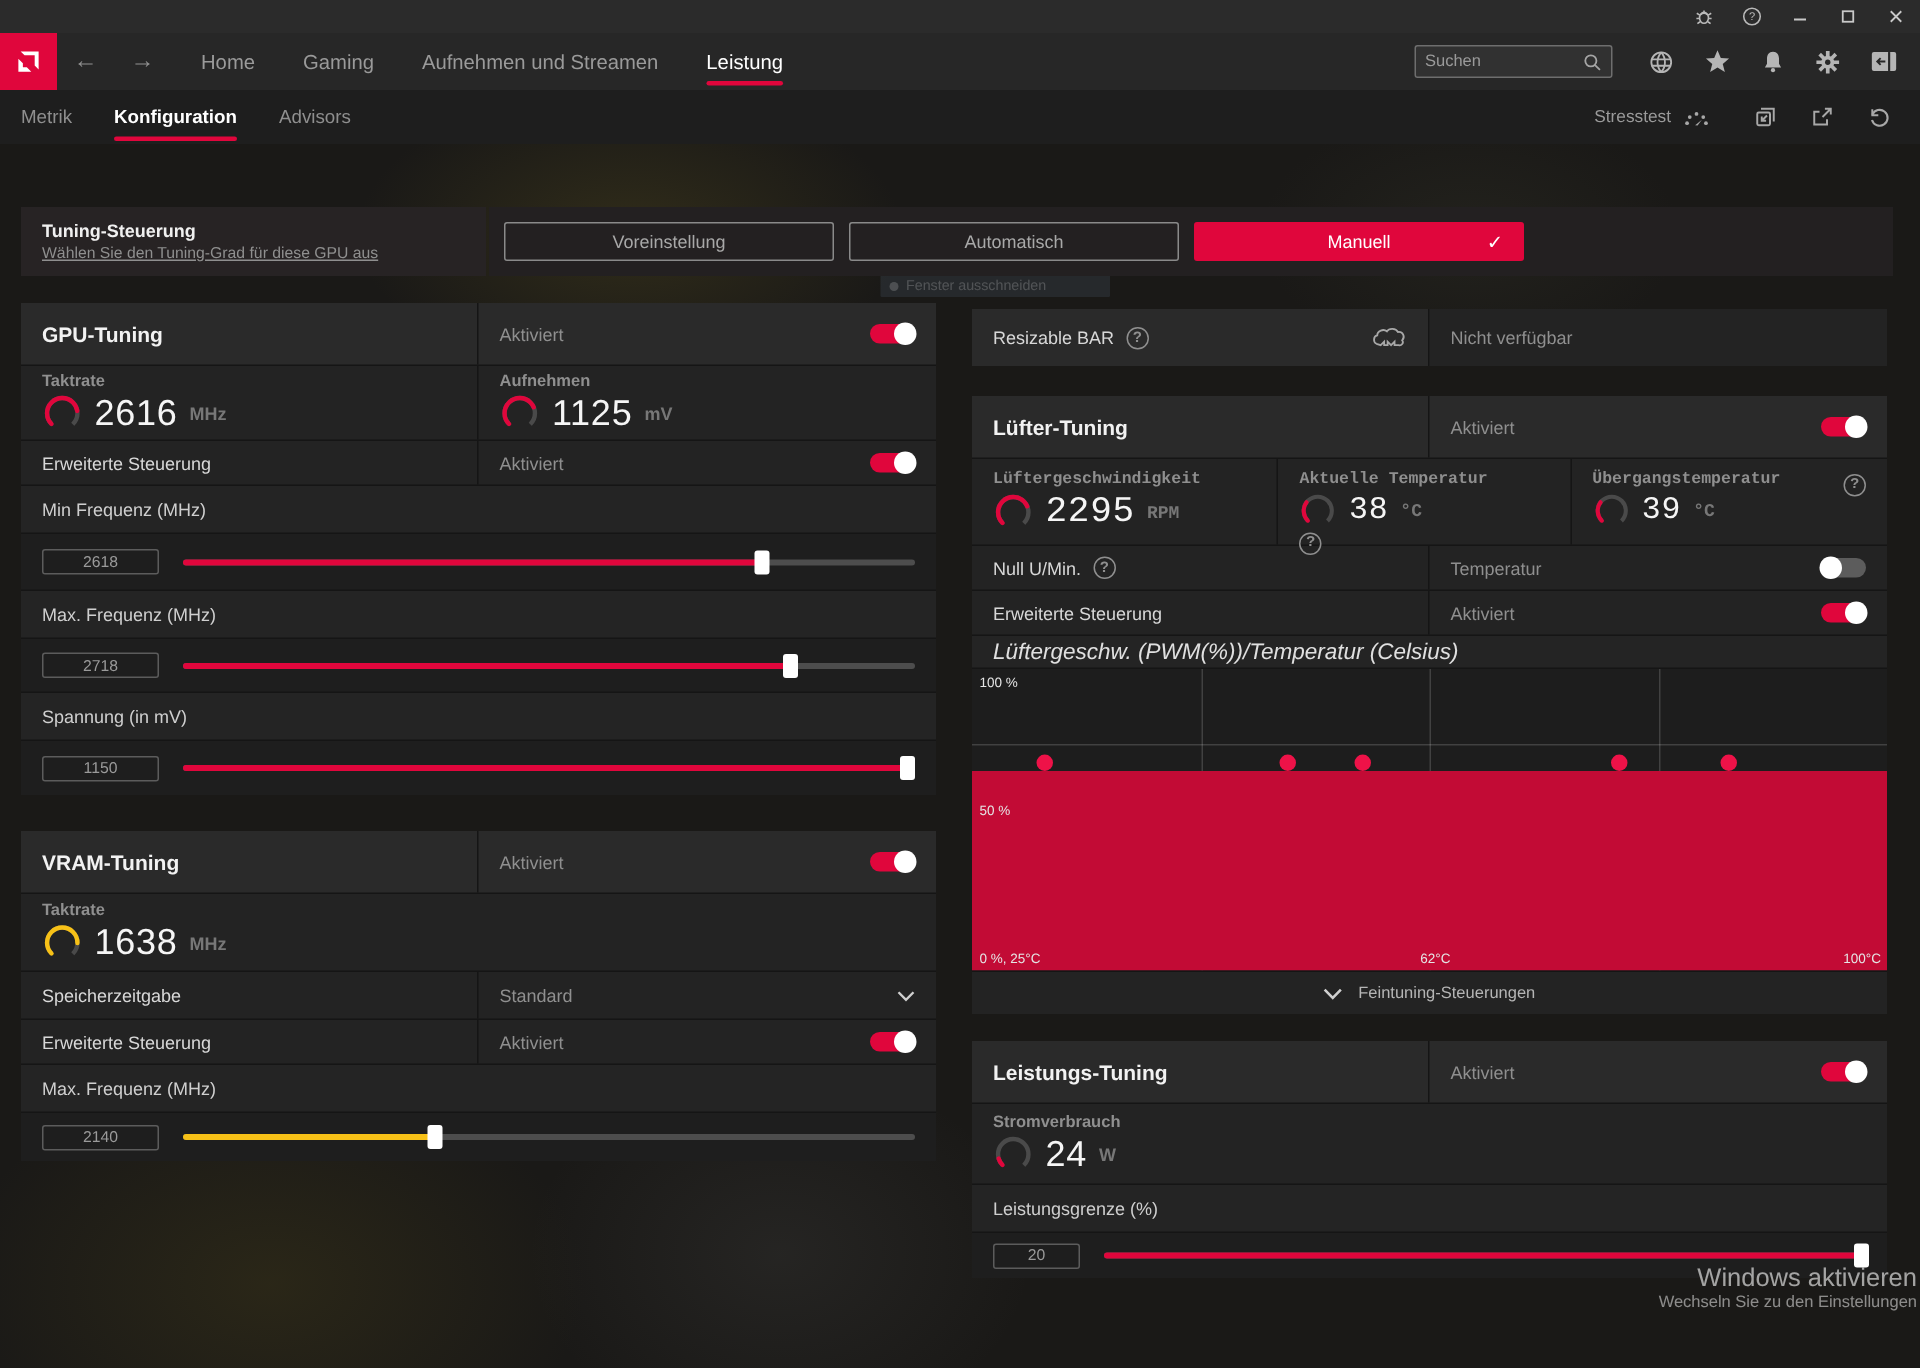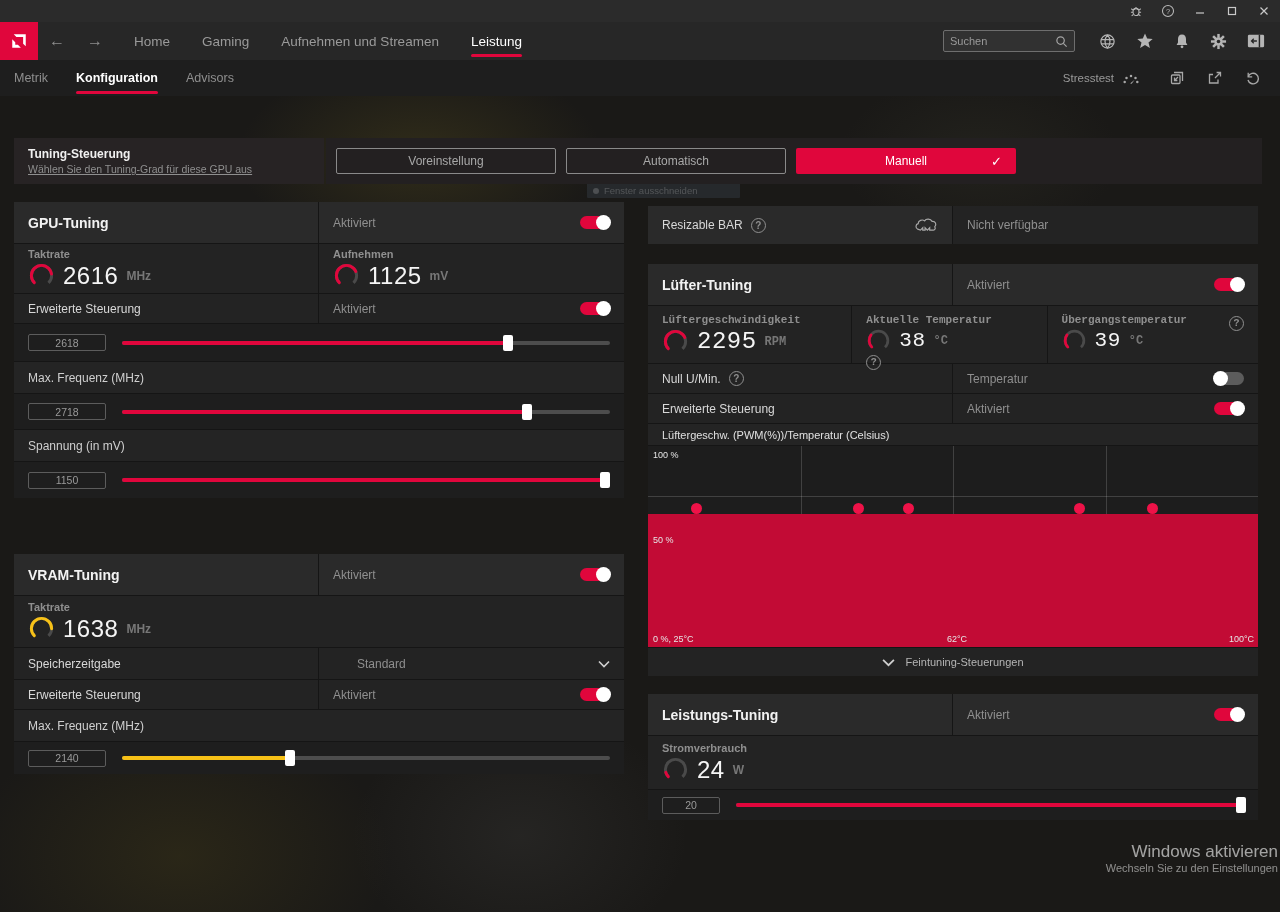--- a/index.html
+++ b/index.html
@@ -308,20 +308,25 @@
       <div class="cell cell-l">
           <span style="font-size:12px; color:#d8d8d8;">Erweiterte Steuerung</span>
         </div>
       <div class="cell cell-r">
         <span class="muted">Aktiviert</span>
         <span class="toggle">
             <span class="knob"></span>
           </span>
       </div>
     </div>
+    <div class="row label-row" style="height:32px;">
+        <div class="cell">
+          <span style="font-size:12px; color:#cfcfcf;">Min Frequenz (MHz)</span>
+        </div>
+      </div>
     <div class="row slider-row" style="height:38px;">
       <div class="sl-wrap">
         <div class="sl-value">2618</div>
         <div class="sl-track">
           <div class="sl-fill" style="width:79%;"></div>
             <div class="sl-thumb" style="left:79%;"></div>
         </div>
       </div>
     </div>
     <div class="row label-row" style="height:32px;">
@@ -374,21 +379,21 @@
             <svg width="27" height="27" viewBox="0 0 32 32">
               <circle cx="16" cy="16" r="12" fill="none" stroke="#4a4a4a" stroke-width="3.5" stroke-dasharray="56.5 75.4" transform="rotate(135 16 16)"></circle>
               <circle cx="16" cy="16" r="12" fill="none" stroke="#f7c117" stroke-width="3.5" stroke-linecap="round" stroke-dasharray="47 75.4" transform="rotate(135 16 16)"></circle>
             </svg>
             <span class="num">1638</span>
             <span class="unit">MHz</span>
           </div>
         </div>
       </div>
     </div>
-    <div class="row" style="height:32px;gap:24px;">
+    <div class="row" style="height:32px;">
       <div class="cell cell-l">
           <span style="font-size:12px; color:#d8d8d8;">Speicherzeitgabe</span>
         </div>
       <div class="cell cell-r">
         <span class="muted">Standard</span>
         <svg width="12" height="8" viewBox="0 0 12 8">
             <path d="M1 1.5 L6 6.5 L11 1.5" fill="none" stroke="#cfcfcf" stroke-width="1.6"></path>
           </svg>
       </div>
     </div>
@@ -509,21 +514,21 @@
         </div>
       <div class="cell cell-r">
         <span class="muted">Aktiviert</span>
         <span class="toggle">
             <span class="knob"></span>
           </span>
       </div>
     </div>
     <div class="row label-row" style="height:22px;">
         <div class="cell">
-          <span style="font-size:11px; color:#e0e0e0;">Lüftergeschw. (PWM(%))/Temperatur (Celsius)</span>
+          <span style="font-size:15px; color:#e0e0e0;font-style:italic;">Lüftergeschw. (PWM(%))/Temperatur (Celsius)</span>
         </div>
       </div>
 
     <div class="chart">
       <div class="gl-v" style="left:25%;"></div>
         <div class="gl-v" style="left:50%;"></div>
         <div class="gl-v" style="left:75%;"></div>
       <div class="gl-h" style="top:25%;"></div>
         <div class="gl-h" style="top:50%;"></div>
         <div class="gl-h" style="top:75%;"></div>
@@ -567,20 +572,25 @@
             <svg width="27" height="27" viewBox="0 0 32 32">
               <circle cx="16" cy="16" r="12" fill="none" stroke="#4a4a4a" stroke-width="3.5" stroke-dasharray="56.5 75.4" transform="rotate(135 16 16)"></circle>
               <circle cx="16" cy="16" r="12" fill="none" stroke="#e0063c" stroke-width="3.5" stroke-linecap="round" stroke-dasharray="6 75.4" transform="rotate(135 16 16)"></circle>
             </svg>
             <span class="num">24</span>
             <span class="unit">W</span>
           </div>
         </div>
       </div>
     </div>
+    <div class="row label-row" style="height:32px;">
+        <div class="cell">
+          <span style="font-size:12px; color:#cfcfcf;">Leistungsgrenze (%)</span>
+        </div>
+      </div>
     <div class="row slider-row" style="height:30px;">
       <div class="sl-wrap">
         <div class="sl-value" style="width:58px;">20</div>
         <div class="sl-track">
           <div class="sl-fill" style="width:99.5%;"></div>
             <div class="sl-thumb" style="left:99.5%;"></div>
         </div>
       </div>
     </div>
   </div>

